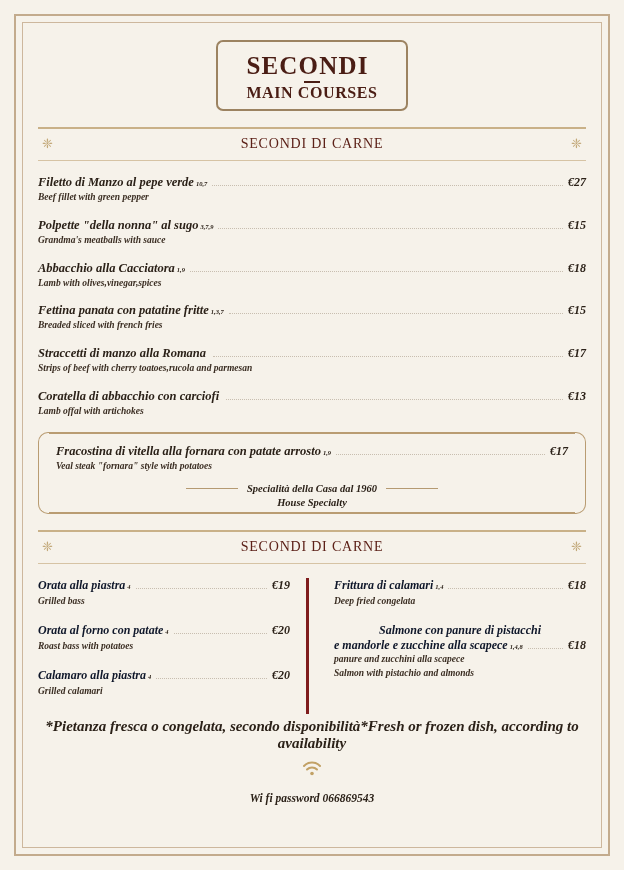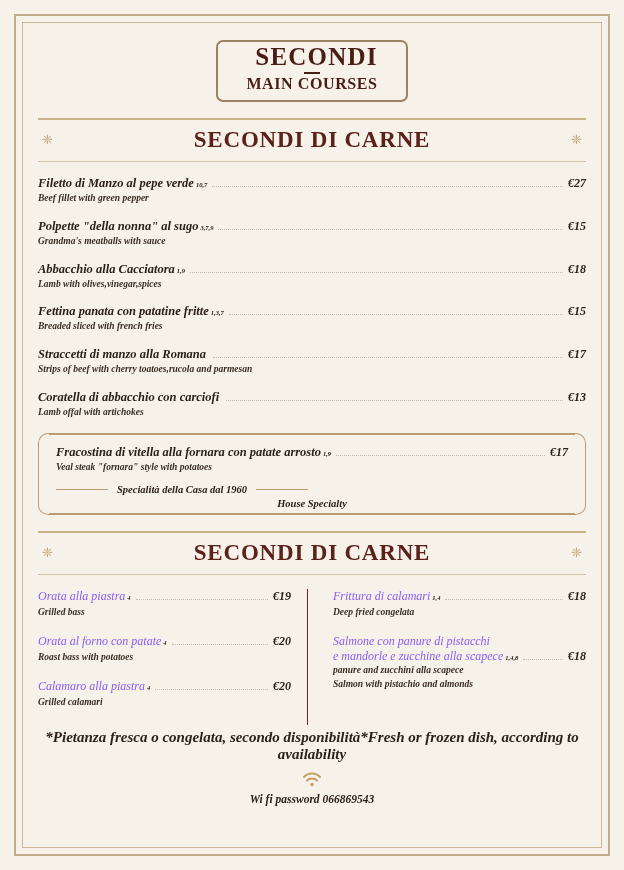--- a/index.html
+++ b/index.html
@@ -37,22 +37,22 @@
   }
 
   
   .title-wrap {
     display: flex;
     justify-content: center;
     margin-top: 10px;
   }
   .cartouche {
     position: relative;
-    padding: 4px 30px 9px 30px;
-    text-align: right;
+    padding: 13px 30px 9px 30px;
+    text-align: left;
   }
   .cartouche::before,
   .cartouche::after {
     content: "";
     position: absolute;
     top: 0; bottom: 0;
     width: 14px;
     border: 2px solid #9c8361;
   }
   .cartouche::before {
@@ -109,22 +109,22 @@
   .rule.thin { height: 1px; background: #d6c3a4; }
 
   .head-row {
     display: flex;
     align-items: center;
     justify-content: center;
     padding: 7px 0 8px 0;
     position: relative;
   }
   .section-title {
-    font-size: 23px;
-    font-weight: bold;
+    font-size: 14px;
+    font-weight: normal;
     letter-spacing: 0.8px;
     color: #5c2118;
   }
   .fleuron {
     position: absolute;
     font-size: 13px;
     color: #c2a878;
     line-height: 1;
   }
   .fleuron.left { left: 4px; }
@@ -207,20 +207,21 @@
     left: 11px; right: 11px;
     height: 1.5px;
     background: #b99c72;
   }
   .sp-h.t { top: 0; }
   .sp-h.b { bottom: 0; }
 
   .sp-footer {
     display: flex;
     align-items: center;
+    justify-content: center;
     margin-top: 9px;
     gap: 9px;
   }
   .sp-dash {
     width: 52px;
     height: 1px;
     background: #b59a72;
   }
   .sp-note {
     text-align: center;
@@ -239,28 +240,29 @@
     margin-top: 1px;
   }
 
   
   .fish-cols {
     display: flex;
     margin-top: 14px;
   }
   .fish-col { flex: 1; }
   .fish-col.left { padding-right: 16px; }
-  .fish-col.right { padding-left: 25px; border-left: 1px solid #7f1d1d; }
+  .fish-col.right { padding-left: 25px; border-left: 3px solid #7f1d1d; }
 
   .fish-dish { margin-bottom: 16px; }
   .fish-name {
     font-style: italic;
-    font-weight: normal;
+    font-weight: bold;
     font-size: 12px;
-    color: #8b5cf6;
+    color: #0f172a;
+    text-align: center;
   }
   .fish-desc {
     font-style: italic;
     font-weight: bold;
     font-size: 9.5px;
     color: #3a2d22;
     margin-top: 2px;
     line-height: 1.3;
   }
 
@@ -277,21 +279,21 @@
     display: flex;
     justify-content: center;
     margin-top: 9px;
   }
   .wifi-pass {
     text-align: center;
     font-style: italic;
     font-weight: bold;
     font-size: 11.5px;
     color: #2b2118;
-    margin-top: 6px;
+    margin-top: 16px;
   }
 </style>
 </head>
 <body>
 
 <div class="page">
   <div class="frame-outer"></div>
   <div class="frame-inner"></div>
 
   <div class="content">

